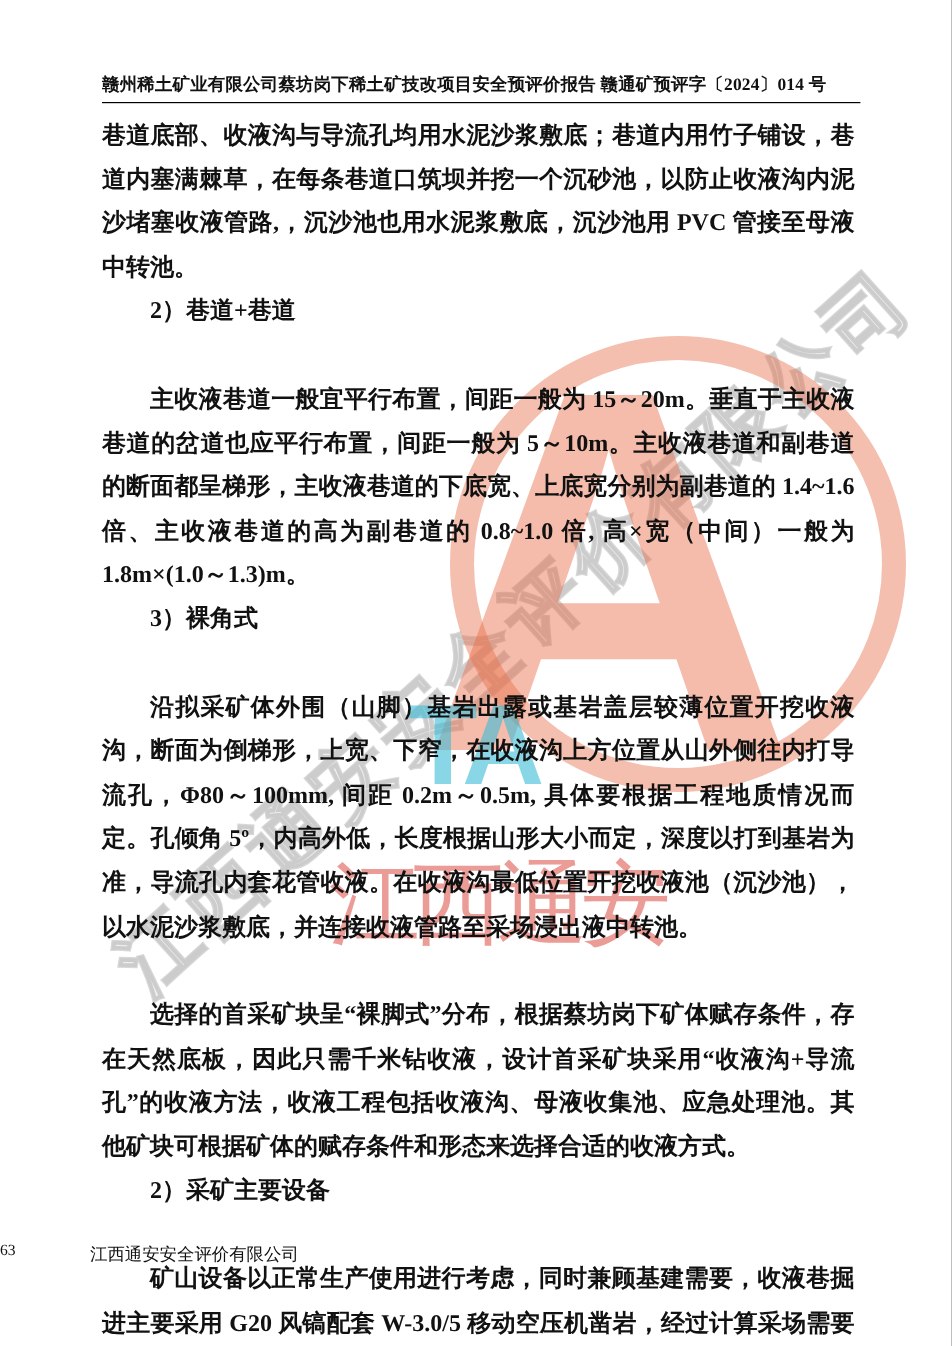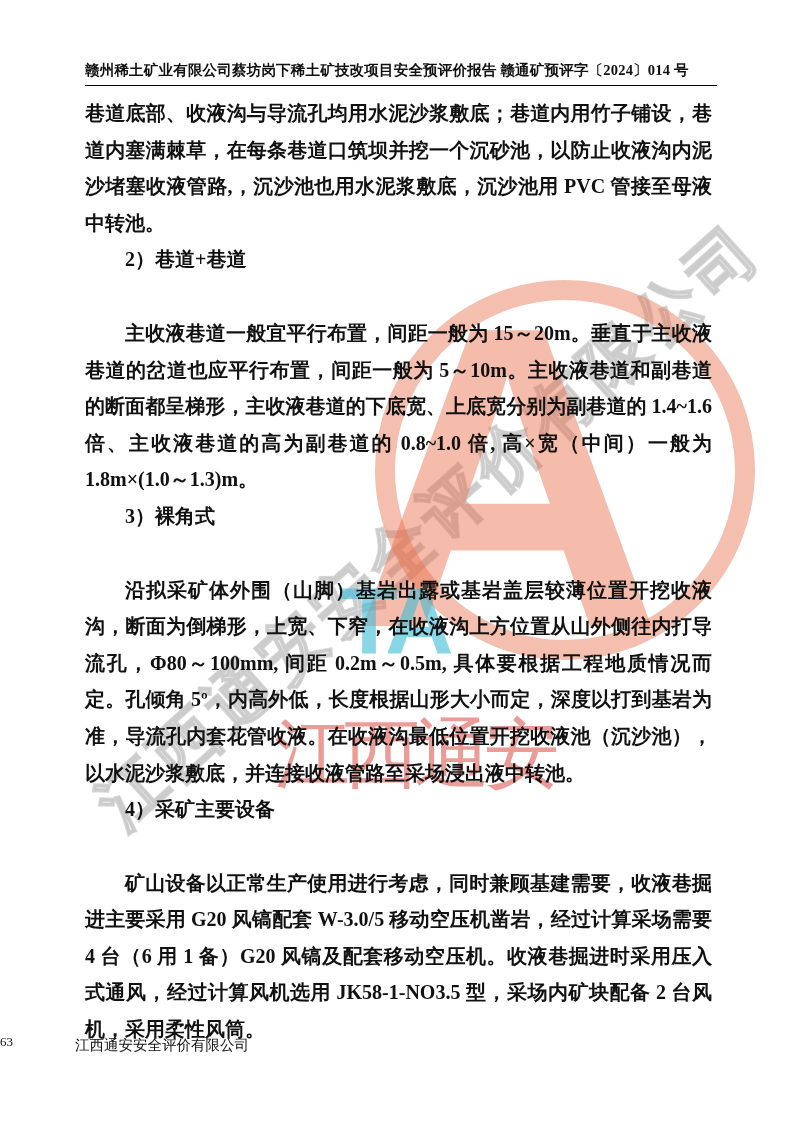--- a/index.html
+++ b/index.html
@@ -89,21 +89,22 @@
   <div class="content">
     <div class="header">赣州稀土矿业有限公司蔡坊岗下稀土矿技改项目安全预评价报告 赣通矿预评字〔2024〕014 号</div>
 
     <div class="docbody">
 
     <div class="para continuation">巷道底部、收液沟与导流孔均用水泥沙浆敷底；巷道内用竹子铺设，巷道内塞满棘草，在每条巷道口筑坝并挖一个沉砂池，以防止收液沟内泥沙堵塞收液管路,，沉沙池也用水泥浆敷底，沉沙池用 PVC 管接至母液中转池。</div>
         <div class="para heading">2）巷道+巷道</div>
         <div class="para indent">主收液巷道一般宜平行布置，间距一般为 15～20m。垂直于主收液巷道的岔道也应平行布置，间距一般为 5～10m。主收液巷道和副巷道的断面都呈梯形，主收液巷道的下底宽、上底宽分别为副巷道的 1.4~1.6 倍、主收液巷道的高为副巷道的 0.8~1.0 倍, 高×宽（中间）一般为 1.8m×(1.0～1.3)m。</div>
         <div class="para heading">3）裸角式</div>
         <div class="para indent">沿拟采矿体外围（山脚）基岩出露或基岩盖层较薄位置开挖收液沟，断面为倒梯形，上宽、下窄，在收液沟上方位置从山外侧往内打导流孔，Φ80～100mm, 间距 0.2m～0.5m, 具体要根据工程地质情况而定。孔倾角 5º，内高外低，长度根据山形大小而定，深度以打到基岩为准，导流孔内套花管收液。在收液沟最低位置开挖收液池（沉沙池），以水泥沙浆敷底，并连接收液管路至采场浸出液中转池。</div>
-        <div class="para heading">4）采矿主要设备</div>
+        <div class="para indent">选择的首采矿块呈“裸脚式”分布，根据蔡坊岗下矿体赋存条件，存在天然底板，因此只需千米钻收液，设计首采矿块采用“收液沟+导流孔”的收液方法，收液工程包括收液沟、母液收集池、应急处理池。其他矿块可根据矿体的赋存条件和形态来选择合适的收液方式。</div>
+        <div class="para heading">2）采矿主要设备</div>
         <div class="para indent">矿山设备以正常生产使用进行考虑，同时兼顾基建需要，收液巷掘进主要采用 G20 风镐配套 W-3.0/5 移动空压机凿岩，经过计算采场需要 4 台（6 用 1 备）G20 风镐及配套移动空压机。收液巷掘进时采用压入式通风，经过计算风机选用 JK58-1-NO3.5 型，采场内矿块配备 2 台风机，采用柔性风筒。</div>
       </div>
 
     <div class="footer-company">江西通安安全评价有限公司</div>
     <div class="page-number">63</div>
   </div>
 
 </div>
 
 </body></html>

